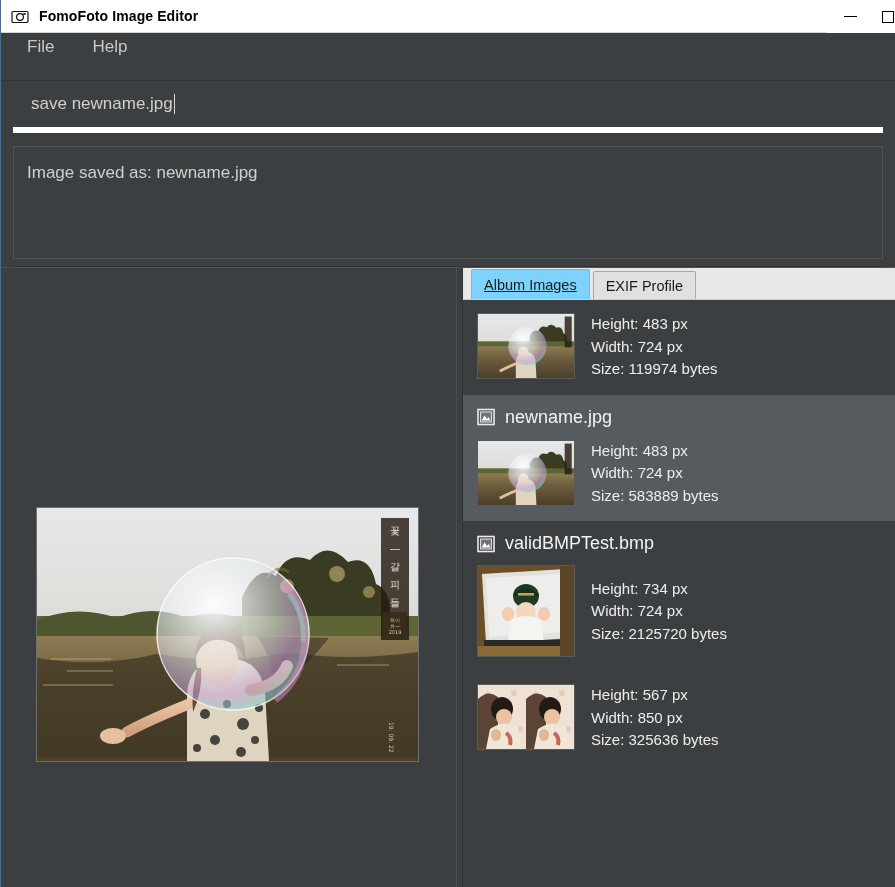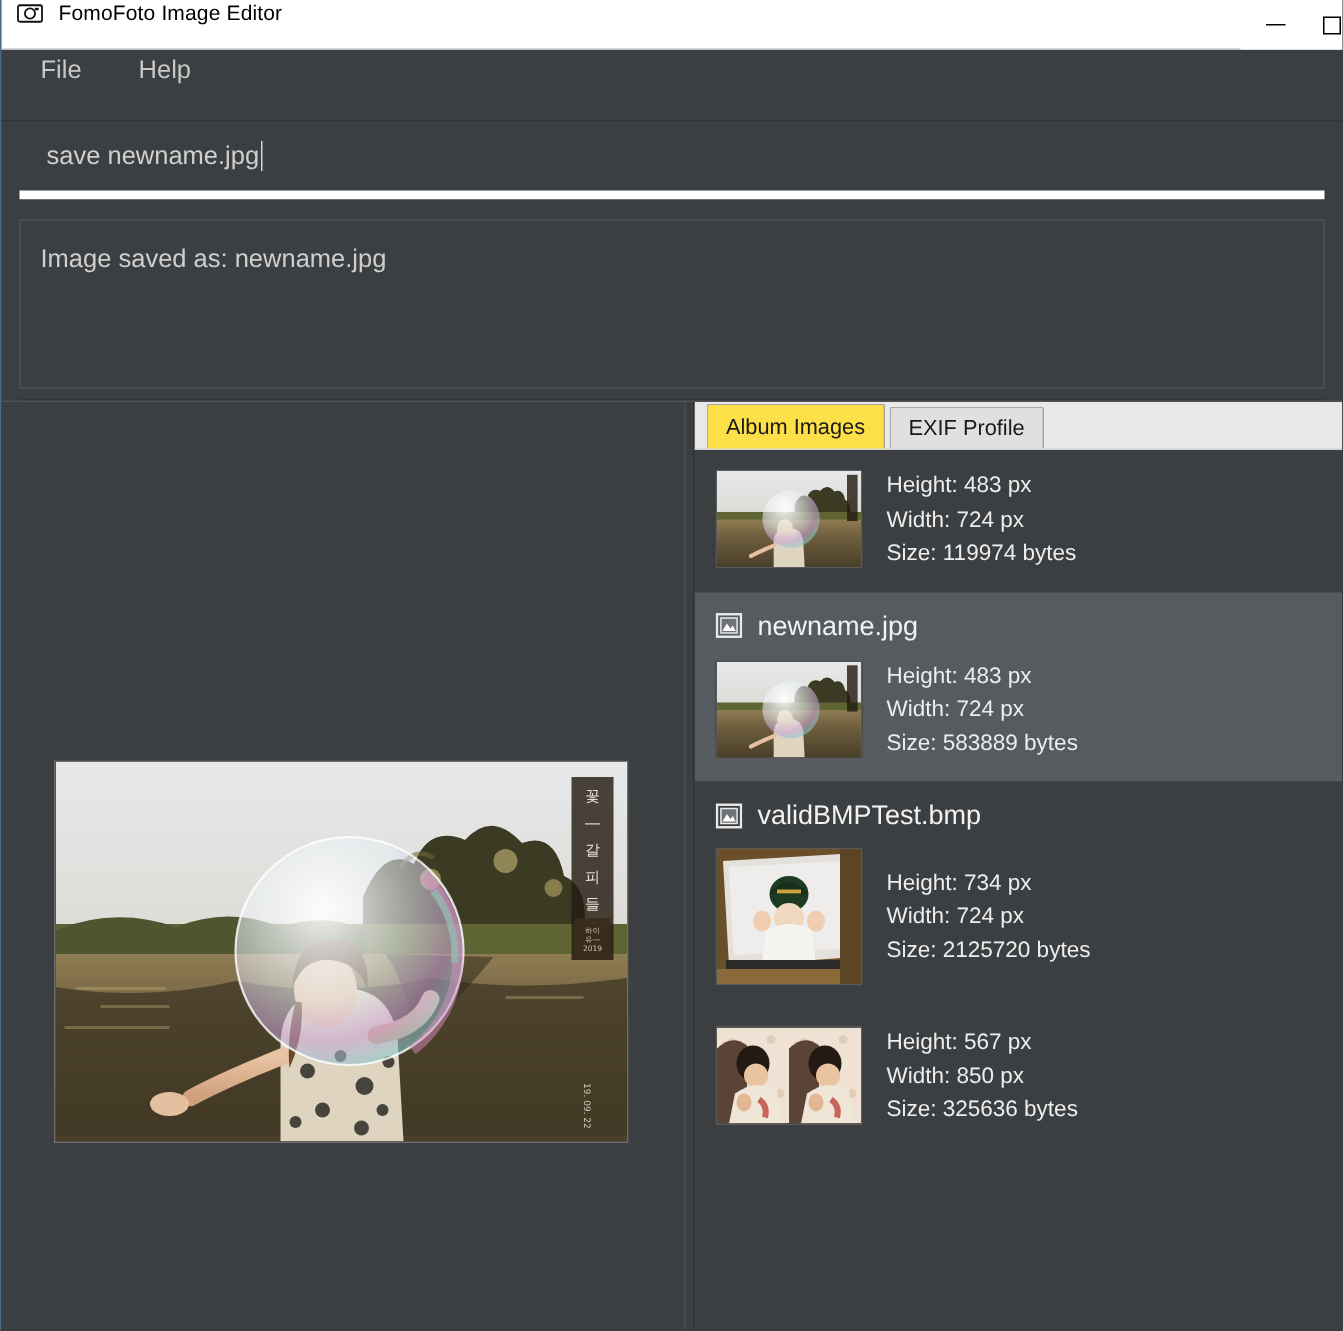--- a/index.html
+++ b/index.html
@@ -14,23 +14,24 @@
     position: relative;
     display: flex; flex-direction: column;
     border-left: 1px solid #4a6b8a;
     background: #3c3f41;
   }
 
   
   .titlebar {
     height: 33px; min-height: 33px;
     background: #ffffff;
-    display: flex; 
+    display: flex; align-items: center;
     border-bottom: 1px solid #d8d8d8;
     position: relative;
+    font-weight: bold;
   }
   .title-icon {
     width: 20px; height: 16px;
     margin-left: 10px; margin-right: 8px;
     position: relative; flex: none;
   }
   .title-text {
     font-size: 14px; color: #000000;
     letter-spacing: .1px;
   }
@@ -155,23 +156,24 @@
     display: flex; align-items: center;
     font-size: 14.5px;
     color: #1a1a1a;
     background: #e0e0e0;
     border: 1px solid #a8a8a8;
     border-bottom: none;
     margin-right: 3px;
     border-radius: 2px 2px 0 0;
   }
   .tab.active {
-    background: #fde047;
+    background: #7dd3fc;
     height: 30px;
     border-color: #a8a8a8;
+    text-decoration: underline;
   }
 
   
   .list {
     flex: 1; overflow: hidden;
     background: #3c3f41;
     padding-top: 0;
   }
   .list-item {
     padding: 12px 0 14px 14px;

